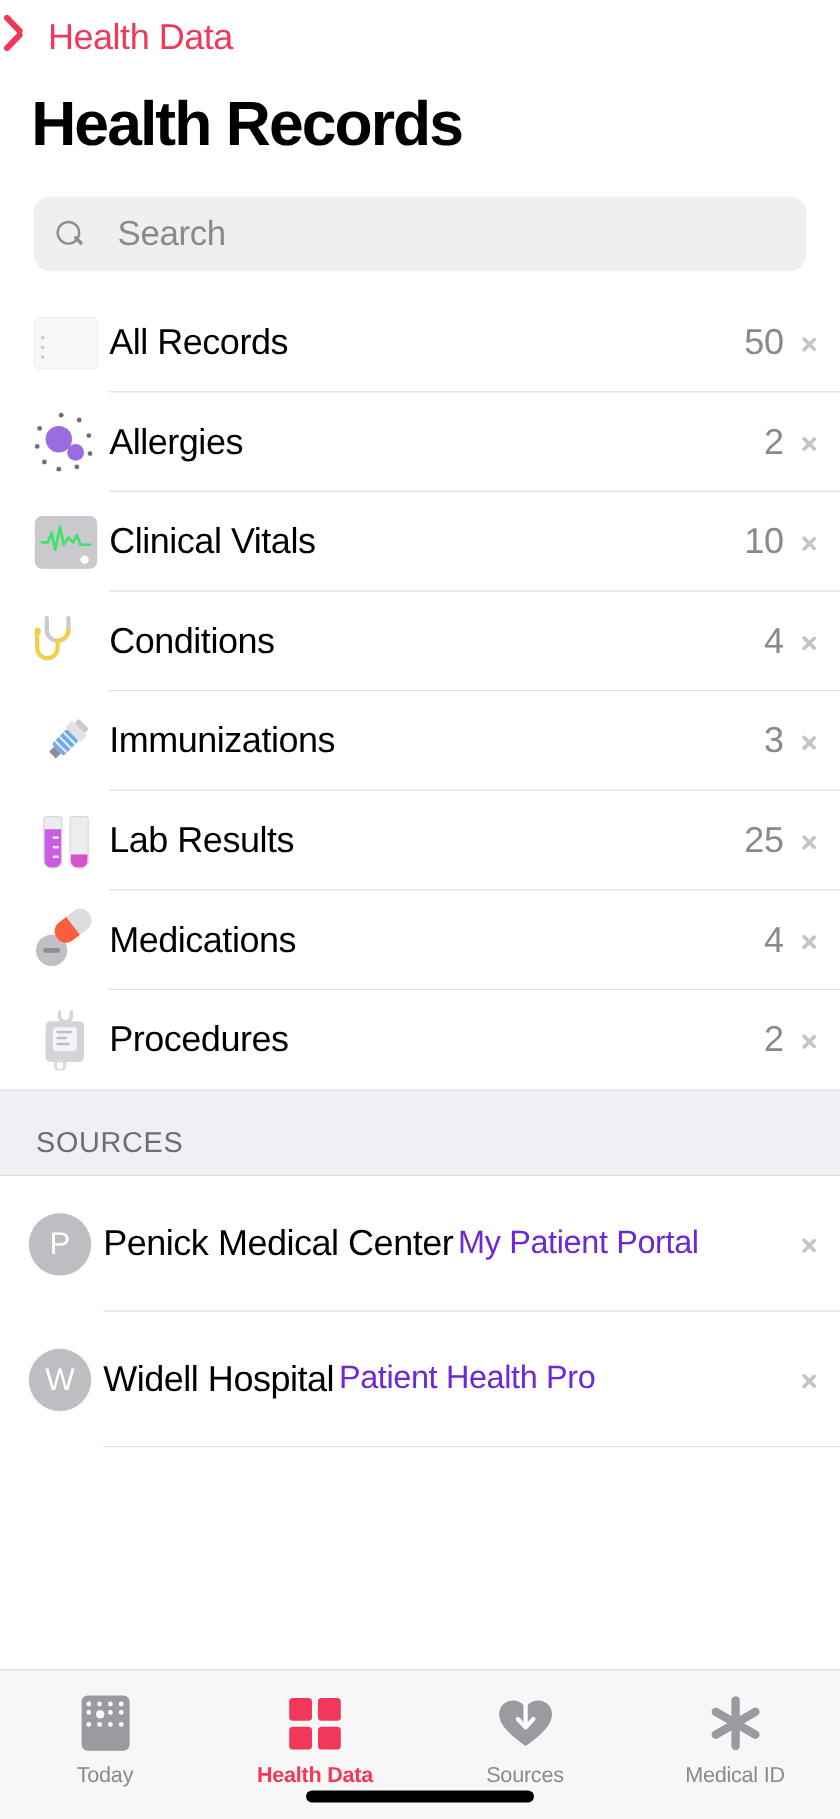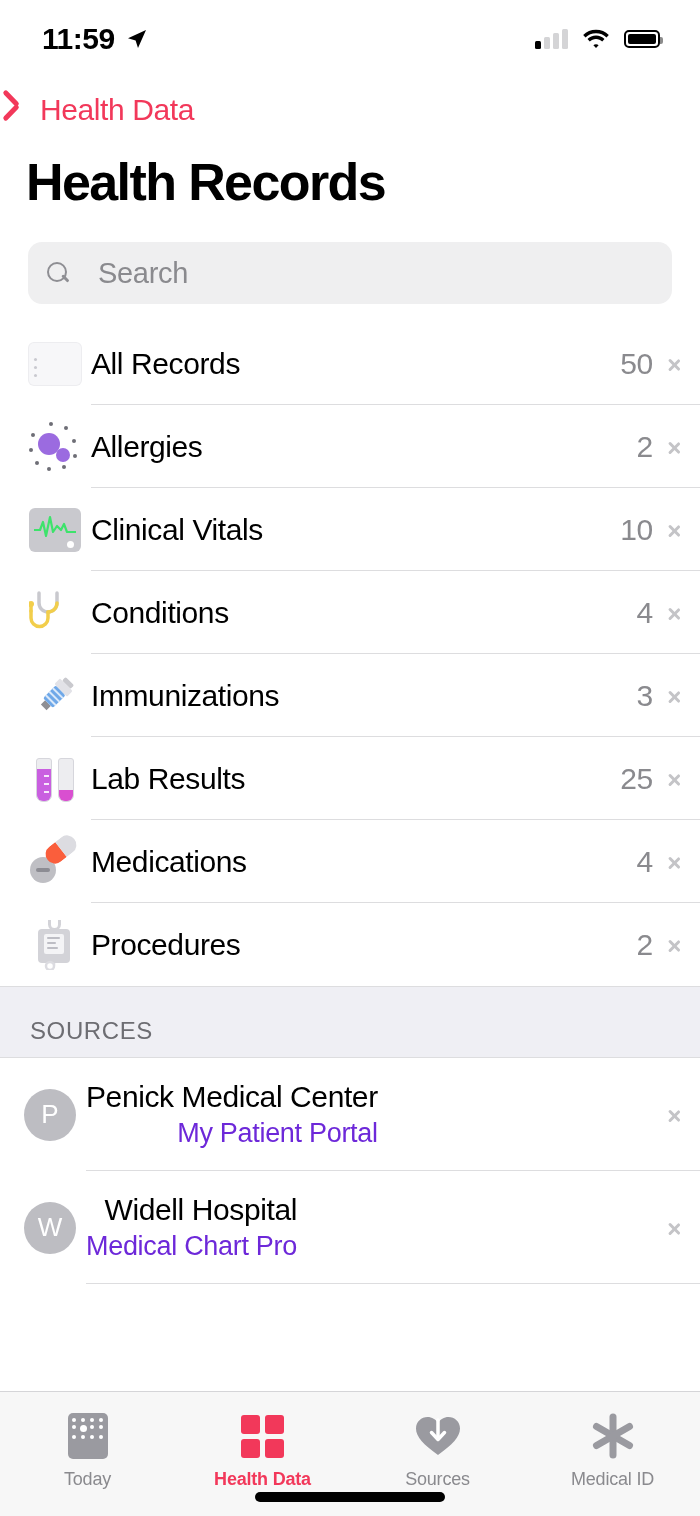--- a/index.html
+++ b/index.html
@@ -100,21 +100,21 @@
   .ic-proc .hook { position:absolute; left:20px; top:2px; width:13px; height:11px; border:3px solid #D3D3D8; border-top:0; border-radius:0 0 8px 8px; }
 
   
   .sec-head { background:#EFEFF4; height:72px; display:flex; align-items:flex-end; padding:0 0 12px 30px;
               border-top:1.5px solid #DDDDDF; border-bottom:1.5px solid #DDDDDF; }
   .sec-head span { font-size:24px; color:#6D6D72; letter-spacing:0.6px; }
   .srow { display:flex; align-items:center; height:113px; padding-left:14px; cursor:pointer; }
   .srow .av { width:72px; flex:0 0 72px; display:flex; align-items:center; justify-content:center; }
   .avatar { width:52px; height:52px; border-radius:50%; background:#BDBDC2; color:#fff; display:flex; align-items:center; justify-content:center; font-size:26px; }
   .srow .mid { flex:1; display:flex; align-items:center; justify-content:space-between; height:100%; padding-right:18px; position:relative; }
-  .srow .txt { display:flex; flex-direction:column; gap:4px;align-items:flex-end; }
+  .srow .txt { display:flex; flex-direction:row; gap:4px; }
   .srow .t1 { font-size:30px; color:#000; letter-spacing:-0.4px; }
   .srow .t2 { font-size:27px; color:#6d28d9; letter-spacing:-0.3px; }
   .srow .mid::after { content:""; position:absolute; bottom:0; left:0; right:-18px; height:1.5px; background:#DDDDDF; }
 
   .filler { flex:1; background:#fff; }
 
   
   .tabbar { flex:0 0 125px; background:#F7F7F7; border-top:1.5px solid #D5D5D8; display:flex; }
   .tab { flex:1; display:flex; flex-direction:column; align-items:center; justify-content:center; gap:9px; cursor:pointer; padding-bottom:6px; }
   .tab .tl { font-size:18px; color:#8A8A8E; letter-spacing:-0.2px; }
@@ -134,44 +134,20 @@
   
   .ic-mid svg { display:block; }
 
   .homebar { position:absolute; bottom:14px; left:50%; transform:translateX(-50%); width:190px; height:10px; background:#000; border-radius:6px; }
 </style>
 </head>
 <body>
 
 <div class="phone">
 
-  <div class="statusbar">
-    <div class="sb-left">
-      <span class="sb-time">11:59</span>
-      <svg width="24" height="24" viewBox="0 0 24 24">
-        <path d="M21 3 L3 11.2 L10.6 13.4 L13 21 Z" fill="#000"></path>
-      </svg>
-    </div>
-    <div class="sb-right">
-      <span class="sig">
-        <i class="on"></i>
-          <i></i>
-          <i></i>
-          <i></i>
-      </span>
-      <svg width="30" height="22" viewBox="0 0 30 22">
-        <path d="M15 5.2c4.1 0 7.8 1.6 10.5 4.2l2.3-2.4C24.5 3.7 20 1.8 15 1.8S5.5 3.7 2.2 7l2.3 2.4C7.2 6.8 10.9 5.2 15 5.2z" fill="#000"></path>
-        <path d="M15 11c2.4 0 4.6 1 6.2 2.5l2.3-2.4C21.3 8.9 18.3 7.6 15 7.6s-6.3 1.3-8.5 3.5l2.3 2.4C10.4 12 12.6 11 15 11z" fill="#000"></path>
-        <path d="M15 16.2c1 0 1.9.4 2.6 1l-2.6 2.7-2.6-2.7c.7-.6 1.6-1 2.6-1z" fill="#000"></path>
-      </svg>
-      <span class="batt">
-          <span></span>
-        </span>
-    </div>
-  </div>
 
   <div class="navback">
     <span class="chev-back"></span>
     <span class="navback-label">Health Data</span>
   </div>
 
   <div class="bigtitle">Health Records</div>
 
   <div class="searchwrap">
     <div class="searchbar">
@@ -370,21 +346,21 @@
     </span>
   </div>
 
   <div class="srow">
     <span class="av">
       <span class="avatar">W</span>
     </span>
     <span class="mid">
       <span class="txt">
         <span class="t1">Widell Hospital</span>
-        <span class="t2">Medical Chart Pro</span>
+        <span class="t2">Patient Health Pro</span>
       </span>
       <span class="chev"></span>
     </span>
   </div>
 
   <div class="filler"></div>
 
   <div class="tabbar">
 
     <div class="tab">

